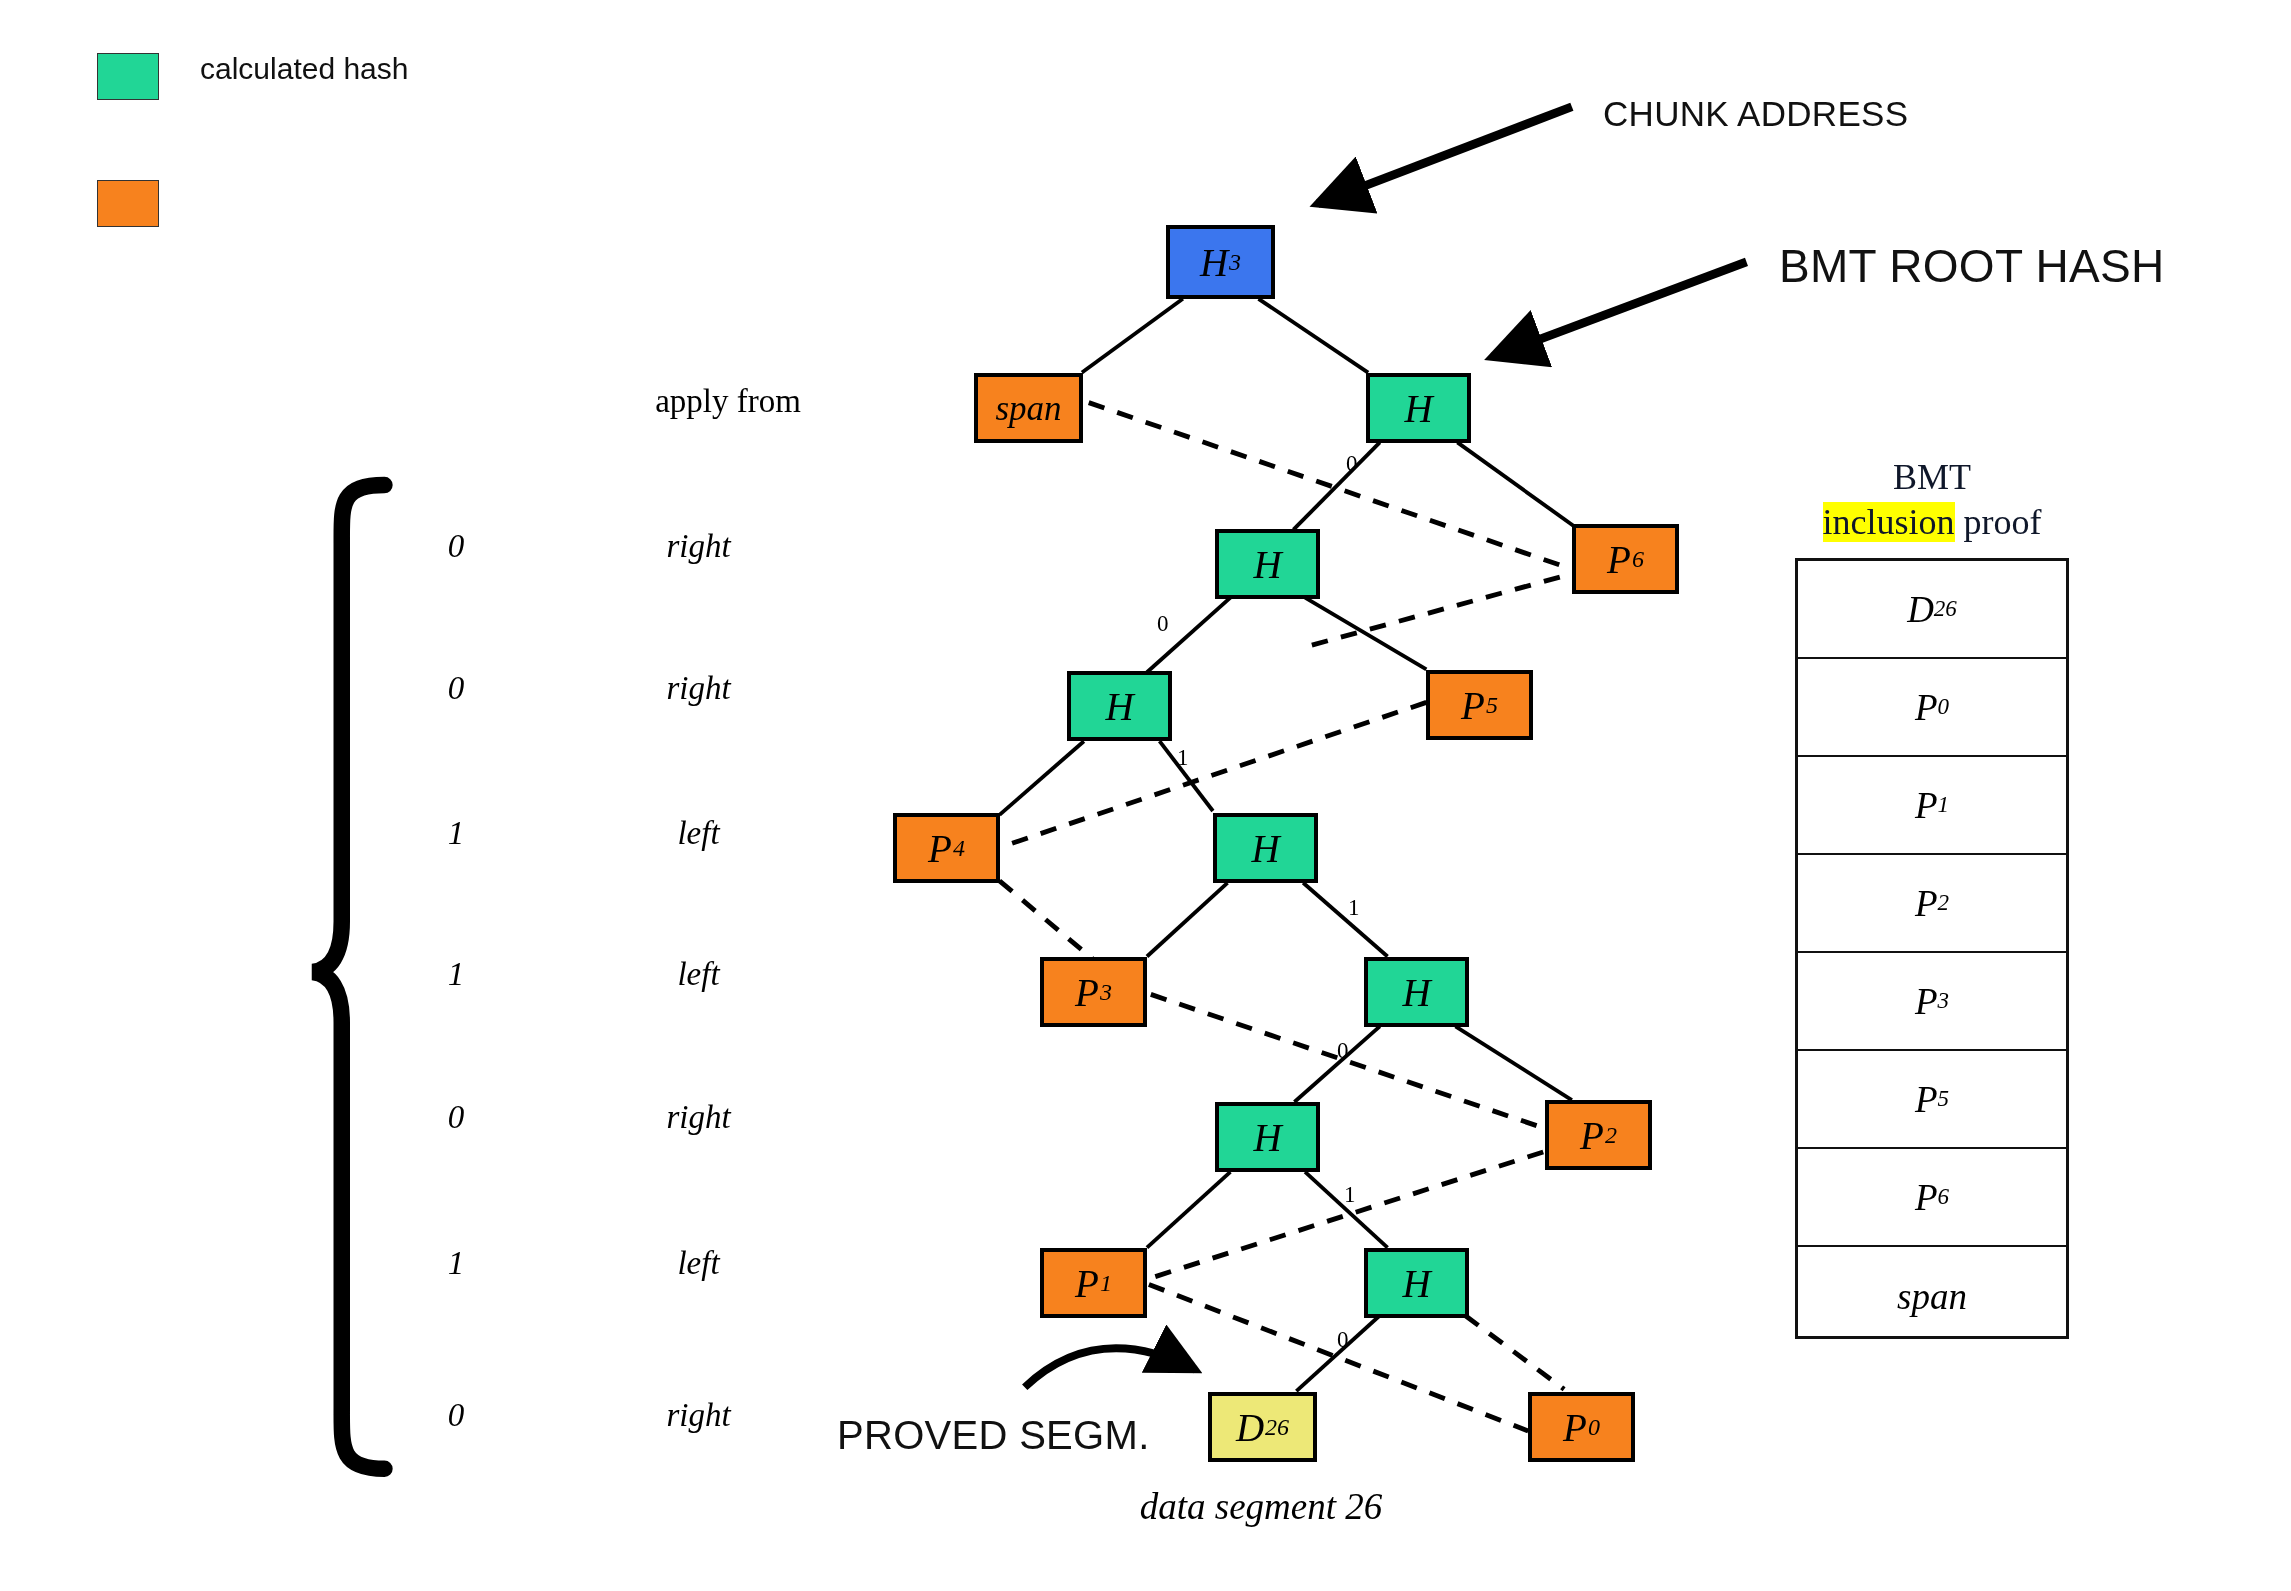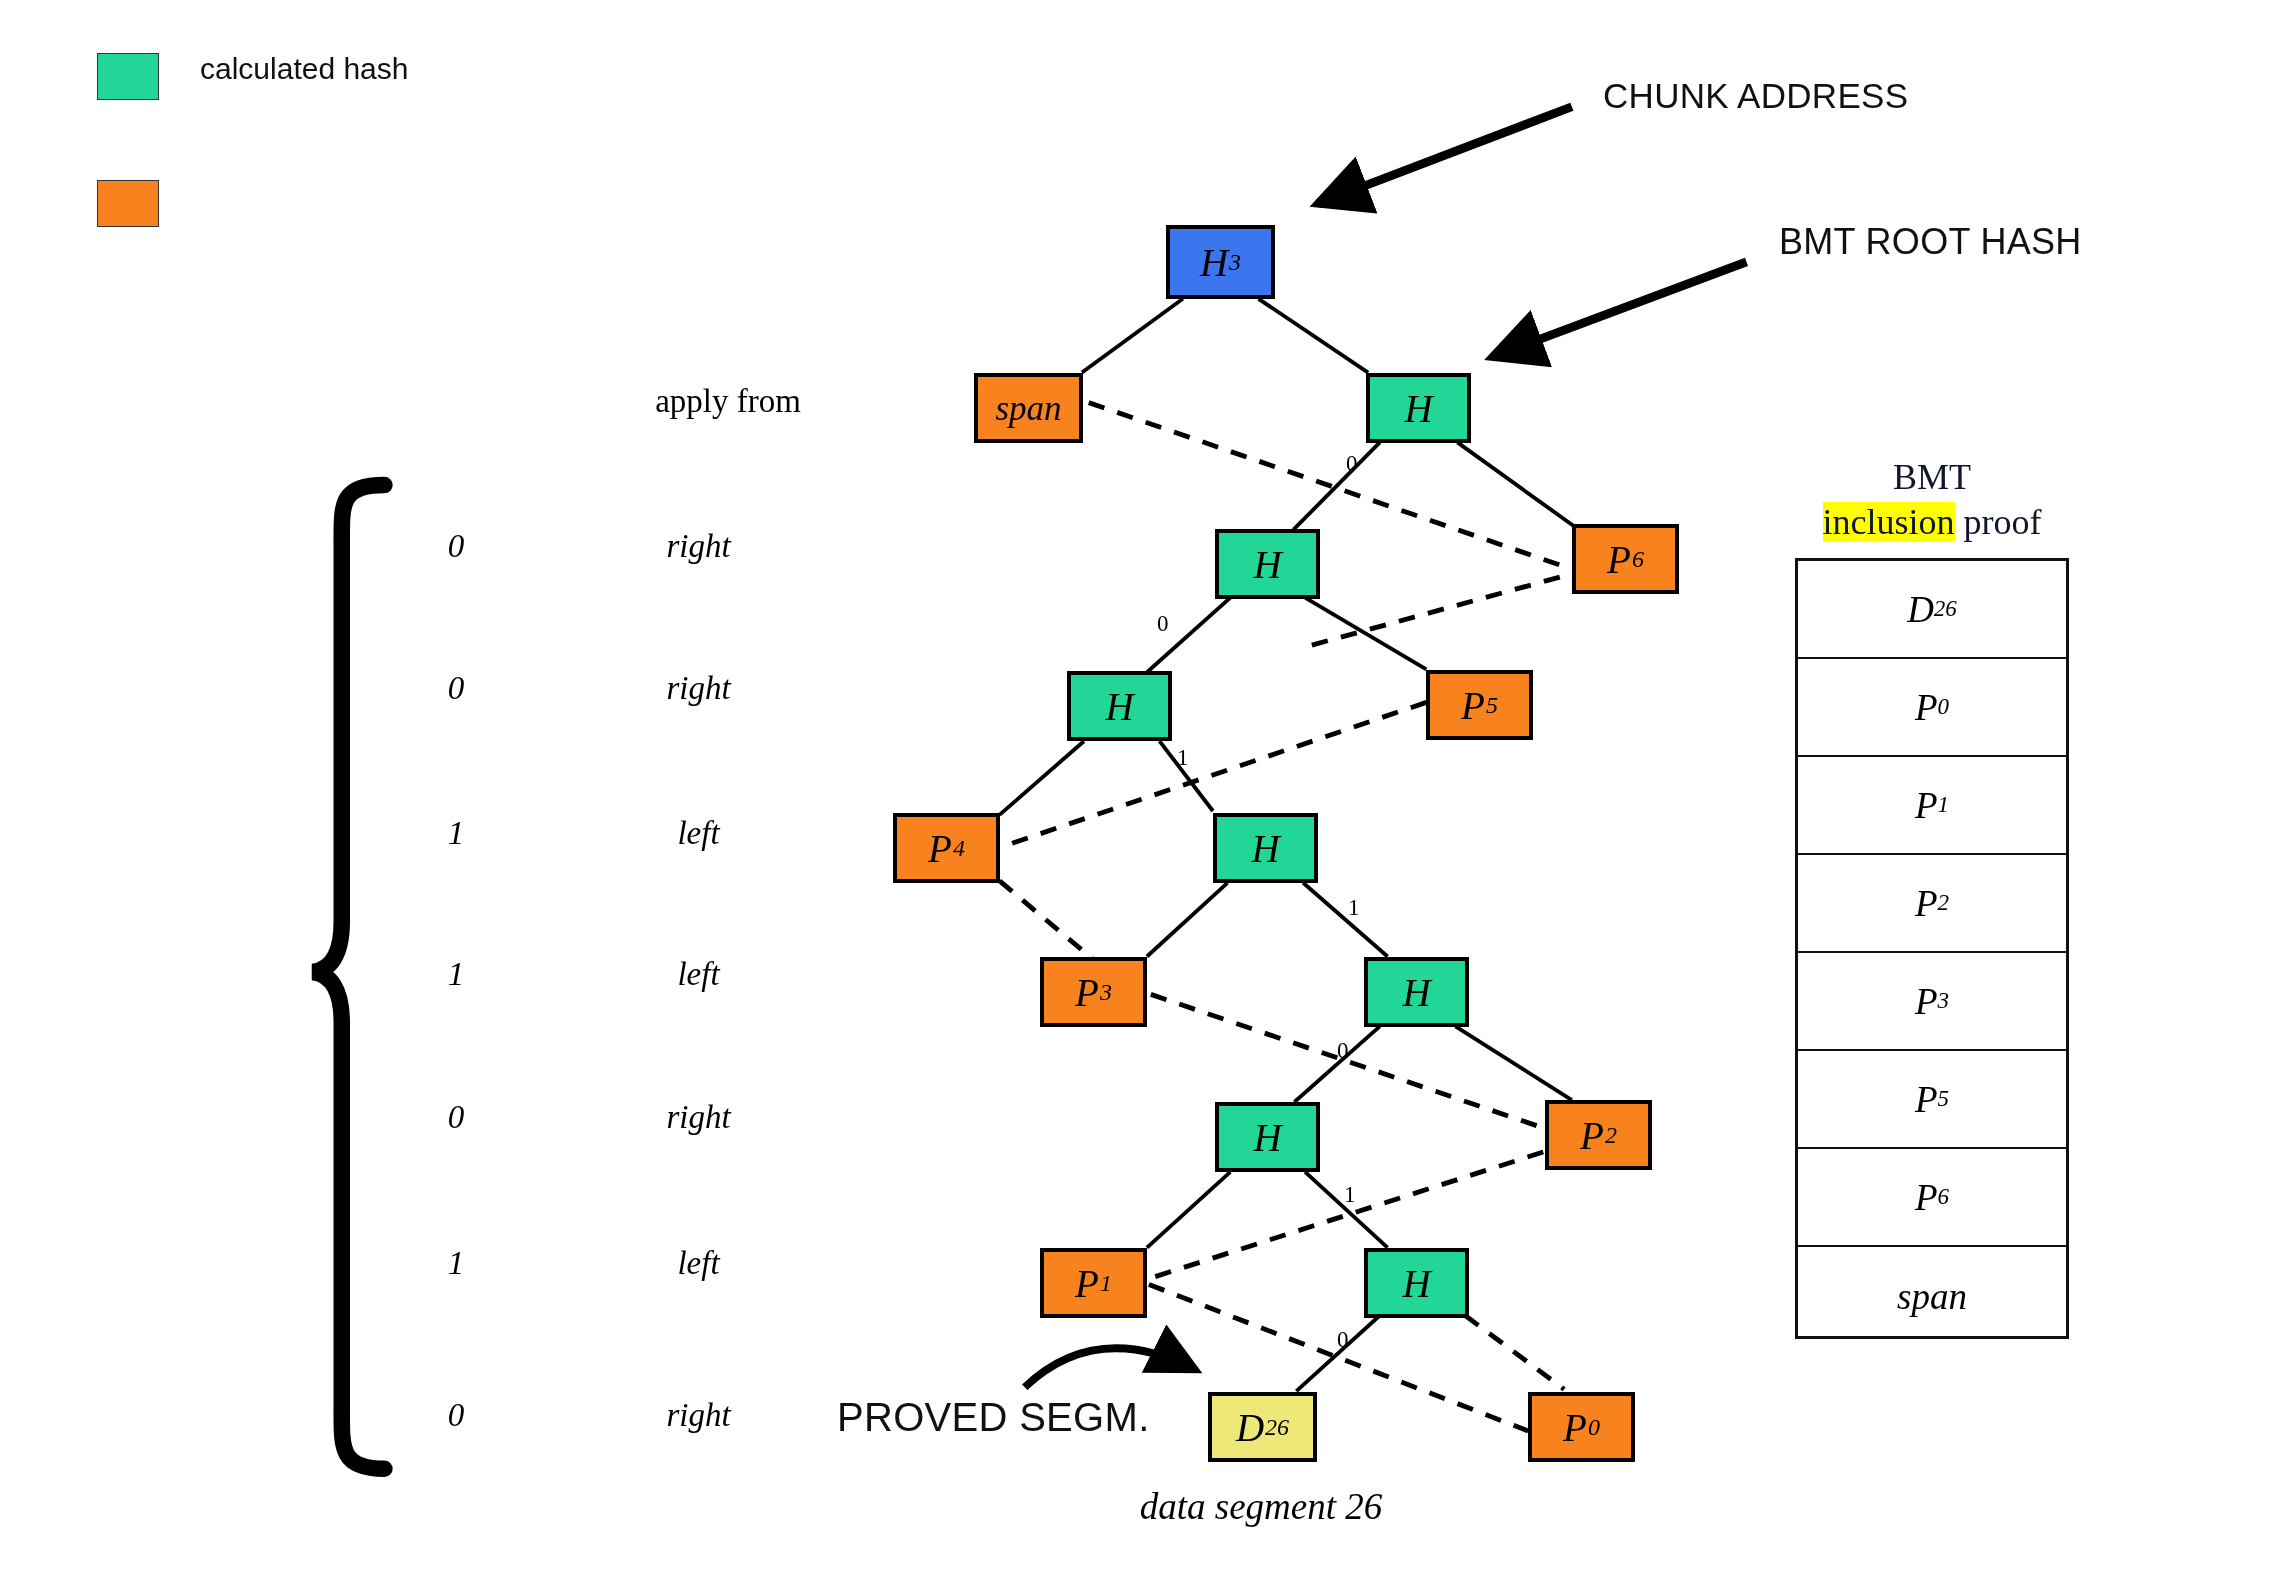--- a/index.html
+++ b/index.html
@@ -24,21 +24,21 @@
              margin-left:1px;font-style:italic;}
   .node.span-node{font-size:35px;}
 
   
   .legend-swatch{position:absolute;width:60px;height:45px;border:1.5px solid #333;}
   .legend-label{position:absolute;font-size:30px;color:#111;
                 font-family:"Liberation Sans", sans-serif;white-space:nowrap;}
 
   
   .caps{position:absolute;font-family:"Liberation Sans", sans-serif;
-        font-size:32px;color:#111;white-space:nowrap;letter-spacing:0.3px;}
+        font-size:32px;color:#111;white-space:nowrap;letter-spacing:0.3px;margin-top:18px;}
   .caps.center{text-align:center;}
   .serif{position:absolute;font-family:"Liberation Serif", serif;
          font-size:33px;color:#000;white-space:nowrap;}
   .serif.italic{font-style:italic;}
   .serif.center{text-align:center;}
   .bit{position:absolute;font-family:"Liberation Serif", serif;font-style:italic;
        font-size:33px;color:#000;width:58px;text-align:center;}
   .applyfrom{position:absolute;font-family:"Liberation Serif", serif;
              font-style:italic;font-size:33px;color:#000;width:213px;
              text-align:center;}
@@ -127,21 +127,21 @@
                C 352 1492 350 1514 396 1514"></path>
     </g>
   </svg>
 
   <div class="legend-swatch" style="left:97px;top:53px;background:#21D696;"></div>
   <div class="legend-label" style="left:184px;top:52px;margin-left:16px;">calculated hash</div>
 
   <div class="legend-swatch" style="left:97px;top:180px;background:#F7821E;"></div>
 
   <div class="caps" style="left:1603px;top:76px;font-size:35px;">CHUNK ADDRESS</div>
-  <div class="caps" style="left:1779px;top:221px;font-size:36px;">BMT ROOT HASH</div>
+  <div class="caps" style="left:1779px;top:221px;font-size:46px;">BMT ROOT HASH</div>
   <div class="caps" style="left:837px;top:1395px;font-size:40px;">PROVED SEGM.</div>
 
   <div class="serif center" style="left:534px;top:383px;width:388px;">apply from</div>
 
 
   <div class="bit" style="left:427px;top:528px;">0</div>
   <div class="applyfrom" style="left:592px;top:528px;">right</div>
 
   <div class="bit" style="left:427px;top:670px;">0</div>
   <div class="applyfrom" style="left:592px;top:670px;">right</div>

